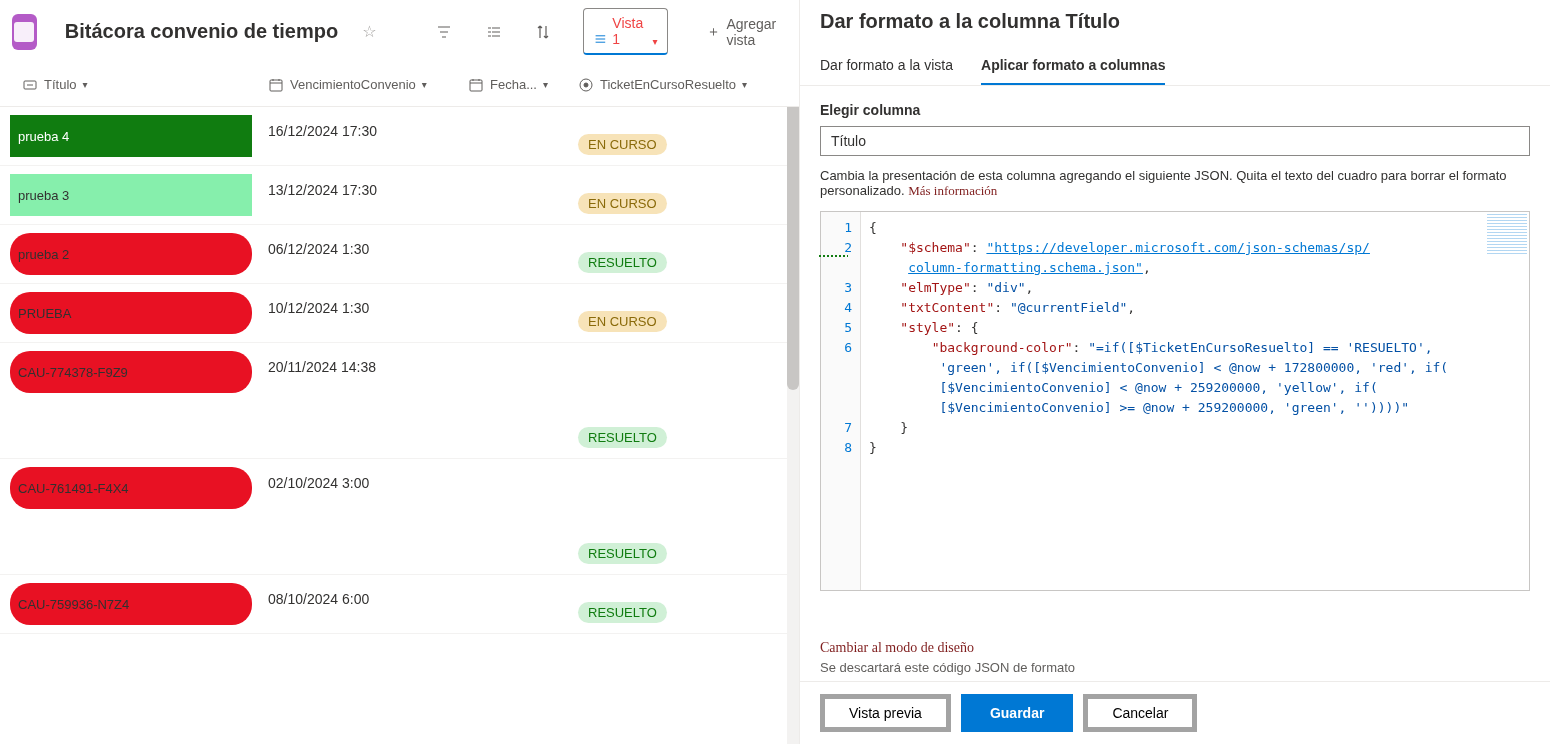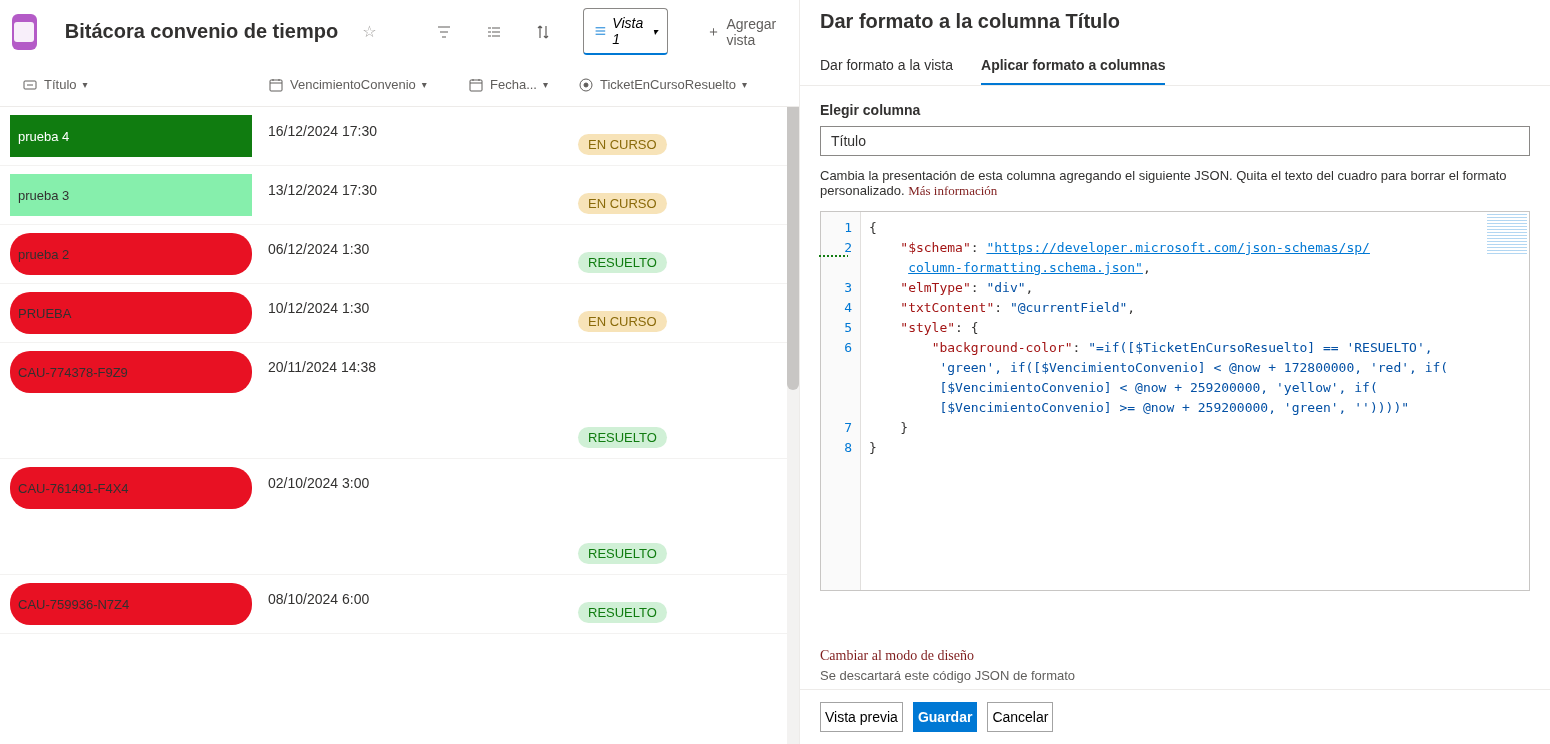--- a/index.html
+++ b/index.html
@@ -8,21 +8,21 @@
 .right-pane { flex: 1; display: flex; flex-direction: column; }
 
 
 .list-header { display: flex; align-items: center; padding: 8px 12px; gap: 28px; }
 .list-icon { width: 36px; height: 36px; background: #b45bc7; border-radius: 6px; position: relative; display: flex; align-items: center; justify-content: center; }
 .list-icon::before { content: ''; width: 20px; height: 20px; background: #fff; border-radius: 3px; opacity: 0.9; }
 .list-title { font-size: 20px; font-weight: 600; flex: 0 0 auto; }
 .star-icon { font-size: 16px; color: #a19f9d; cursor: pointer; margin-left: -4px; }
 .header-spacer { flex: 1; }
 .toolbar-btn { width: 32px; height: 32px; display: flex; align-items: center; justify-content: center; color: #605e5c; cursor: pointer; border-radius: 2px; }
-.view-selector { display: flex; align-items: center; gap: 6px; padding: 6px 10px; border: 1px solid #8a8886; border-radius: 4px; cursor: pointer; color: #000000; font-style: italic; }
+.view-selector { display: flex; align-items: flex-end; gap: 6px; padding: 6px 10px; border: 1px solid #8a8886; border-radius: 4px; cursor: pointer; color: #ef4444; }
 .view-selector.current { border-bottom: 2px solid #0078d4; }
 .add-view { display: flex; align-items: center; gap: 6px; padding: 6px 10px; cursor: pointer; color: #605e5c; }
 
 
 .table-wrap { flex: 1; overflow: auto; position: relative; }
 .col-headers { display: flex; border-bottom: 1px solid #edebe9; height: 44px; align-items: center; position: sticky; top: 0; background: #fff; z-index: 2; }
 .col-h { display: flex; align-items: center; gap: 6px; padding: 0 12px; color: #605e5c; font-size: 13px; cursor: pointer; }
 .col-h svg, .col-h .chev { color: #605e5c; }
 .chev { font-size: 10px; }
 .col-left-gutter { width: 10px; flex-shrink: 0; }
@@ -70,21 +70,21 @@
 .tok-punc { color: #323130; }
 .tok-key { color: #a31515; }
 .tok-colon { color: #323130; }
 .tok-str { color: #0451a5; }
 .tok-url { color: #0078d4; text-decoration: underline; }
 .minimap { position: absolute; right: 2px; top: 2px; width: 40px; height: 40px; opacity: 0.3; background: repeating-linear-gradient(0deg, #0078d4, #0078d4 1px, transparent 1px, transparent 3px); }
 
 .panel-footer-links { padding: 14px 20px 6px 20px; }
 .panel-footer-links .sub { color: #605e5c; font-size: 13px; margin-top: 4px; }
 .panel-footer { border-top: 1px solid #edebe9; padding: 12px 20px; display: flex; gap: 10px; }
-.btn { padding: 6px 4px; border: 1px solid #a3a3a3; background: #fff; cursor: pointer; font-size: 14px; }
+.btn { padding: 6px 24px; border: 5px solid #a3a3a3; background: #fff; cursor: pointer; font-size: 14px; }
 .btn-primary { background: #0078d4; color: #fff; border-color: #0078d4; font-weight: 600; }
 
 
 .i { width: 16px; height: 16px; display: inline-block; }
 </style>
 </head>
 <body>
 
 <div class="left-pane">
   <div class="list-header">

